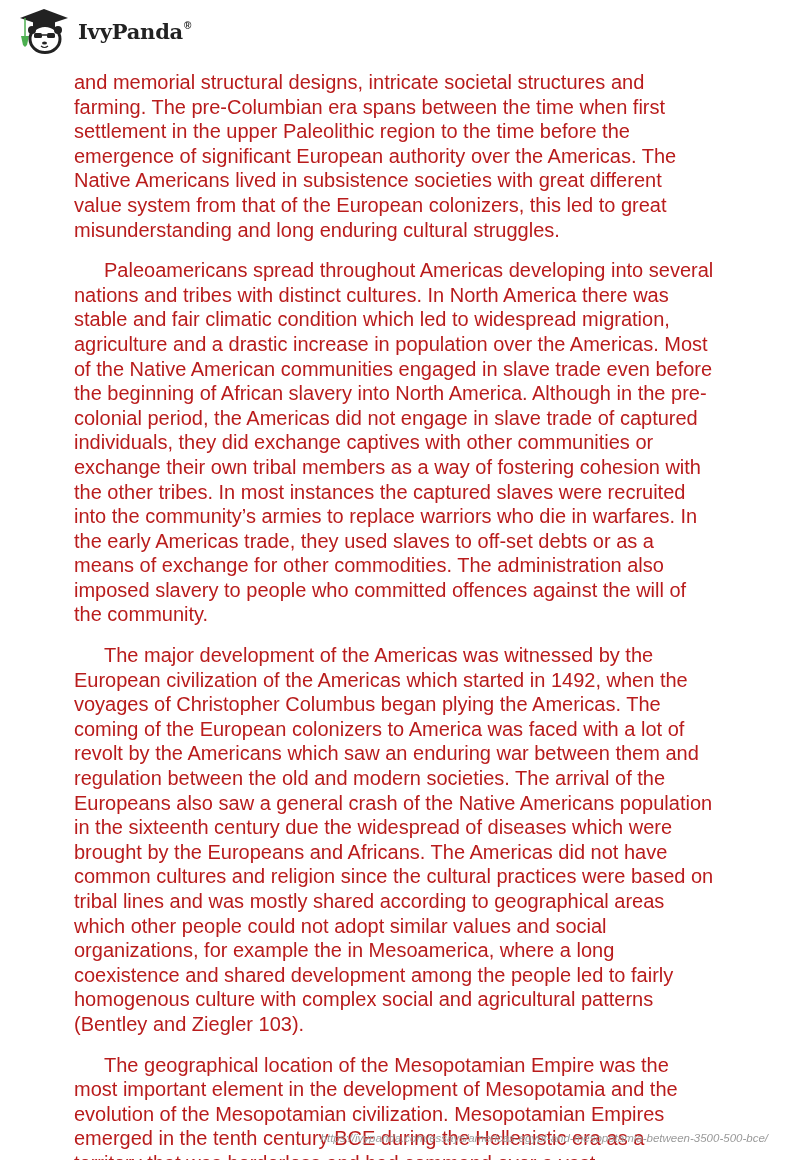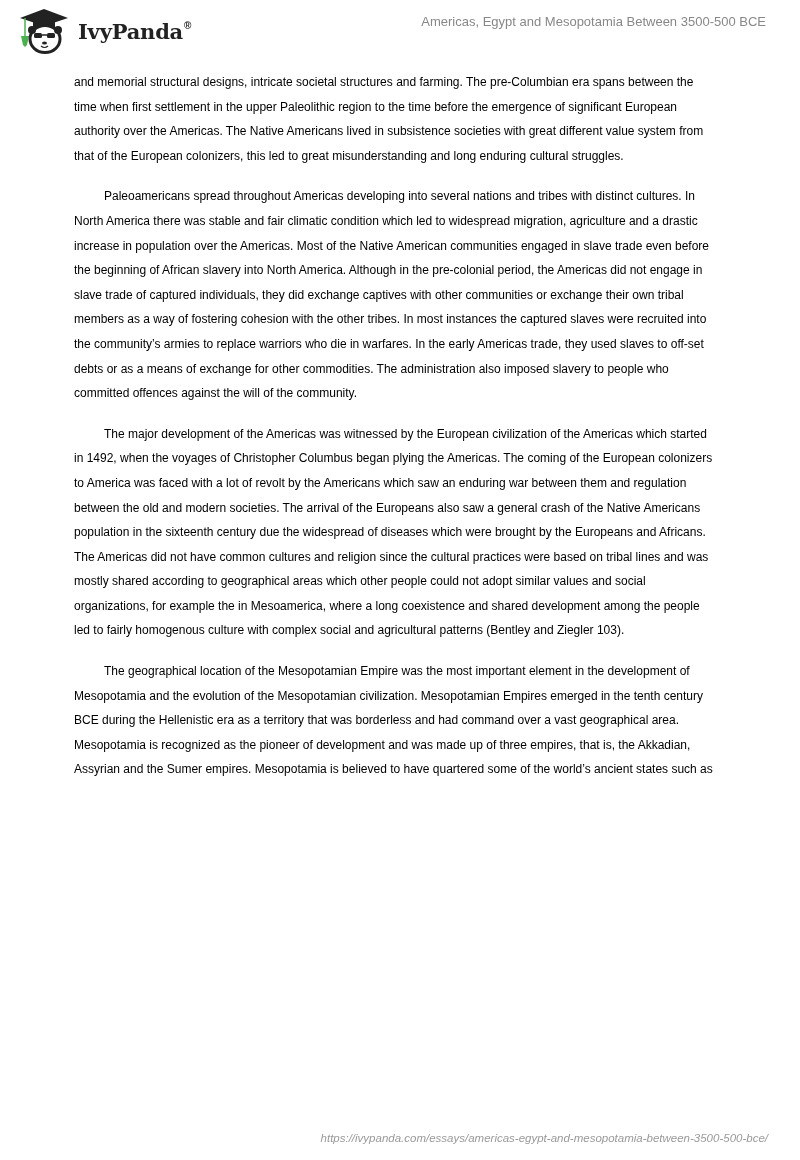--- a/index.html
+++ b/index.html
@@ -14,22 +14,22 @@
     font-family: "DejaVu Serif", "Liberation Serif", serif; font-weight: bold;
     font-size: 21px; color: #222222; margin-left: 8px; letter-spacing: -0.2px; text-align: center;
   }
   .logo-text sup { font-size: 10px; font-family: "Liberation Sans", sans-serif; font-weight: bold; vertical-align: 10px; margin-left: 1px; }
   .doc-title {
     position: absolute; right: 34px; top: 14px;
     font-size: 13px; color: #888888;
   }
   .content { position: absolute; left: 74px; top: 70px; width: 652px; }
   .content p {
-    margin: 0 12px 16px 0; font-size: 12px; line-height: 24.6px;
-    color: #000000; text-indent: 0;
+    margin: 0 12px 16px 0; font-size: 20px; line-height: 24.6px;
+    color: #b91c1c; text-indent: 0;
   }
   .content p.indent { text-indent: 30px; }
   .footer-url {
     position: absolute; right: 32px; top: 1132px;
     font-size: 11.5px; color: #9a9a9a; font-style: italic;
   }
 </style>
 </head>
 <body>
 
@@ -49,21 +49,20 @@
 
       <rect x="16" y="25" width="8" height="5" rx="1.5" fill="#222"></rect>
       <rect x="29" y="25" width="8" height="5" rx="1.5" fill="#222"></rect>
       <line x1="24" y1="27" x2="29" y2="27" stroke="#222" stroke-width="1.5"></line>
 
       <ellipse cx="26.5" cy="35" rx="2.5" ry="1.6" fill="#222"></ellipse>
       <path d="M23,38 Q26.5,41 30,38" stroke="#222" stroke-width="1.2" fill="none"></path>
     </svg>
     <span class="logo-text"><span>IvyPanda</span><sup>®</sup></span>
   </div>
-  <div class="doc-title">Americas, Egypt and Mesopotamia Between 3500-500 BCE</div>
 </div>
 
 <div class="content">
   <p>and memorial structural designs, intricate societal structures and farming. The pre-Columbian era spans between the time when first settlement in the upper Paleolithic region to the time before the emergence of significant European authority over the Americas. The Native Americans lived in subsistence societies with great different value system from that of the European colonizers, this led to great misunderstanding and long enduring cultural struggles.</p>
   <p class="indent">Paleoamericans spread throughout Americas developing into several nations and tribes with distinct cultures. In North America there was stable and fair climatic condition which led to widespread migration, agriculture and a drastic increase in population over the Americas. Most of the Native American communities engaged in slave trade even before the beginning of African slavery into North America. Although in the pre-colonial period, the Americas did not engage in slave trade of captured individuals, they did exchange captives with other communities or exchange their own tribal members as a way of fostering cohesion with the other tribes. In most instances the captured slaves were recruited into the community’s armies to replace warriors who die in warfares. In the early Americas trade, they used slaves to off-set debts or as a means of exchange for other commodities. The administration also imposed slavery to people who committed offences against the will of the community.</p>
   <p class="indent">The major development of the Americas was witnessed by the European civilization of the Americas which started in 1492, when the voyages of Christopher Columbus began plying the Americas. The coming of the European colonizers to America was faced with a lot of revolt by the Americans which saw an enduring war between them and regulation between the old and modern societies. The arrival of the Europeans also saw a general crash of the Native Americans population in the sixteenth century due the widespread of diseases which were brought by the Europeans and Africans. The Americas did not have common cultures and religion since the cultural practices were based on tribal lines and was mostly shared according to geographical areas which other people could not adopt similar values and social organizations, for example the in Mesoamerica, where a long coexistence and shared development among the people led to fairly homogenous culture with complex social and agricultural patterns (Bentley and Ziegler 103).</p>
   <p class="indent">The geographical location of the Mesopotamian Empire was the most important element in the development of Mesopotamia and the evolution of the Mesopotamian civilization. Mesopotamian Empires emerged in the tenth century BCE during the Hellenistic era as a territory that was borderless and had command over a vast geographical area. Mesopotamia is recognized as the pioneer of development and was made up of three empires, that is, the Akkadian, Assyrian and the Sumer empires. Mesopotamia is believed to have quartered some of the world’s ancient states such as</p>
 </div>
 
 <div class="footer-url">https://ivypanda.com/essays/americas-egypt-and-mesopotamia-between-3500-500-bce/</div>

